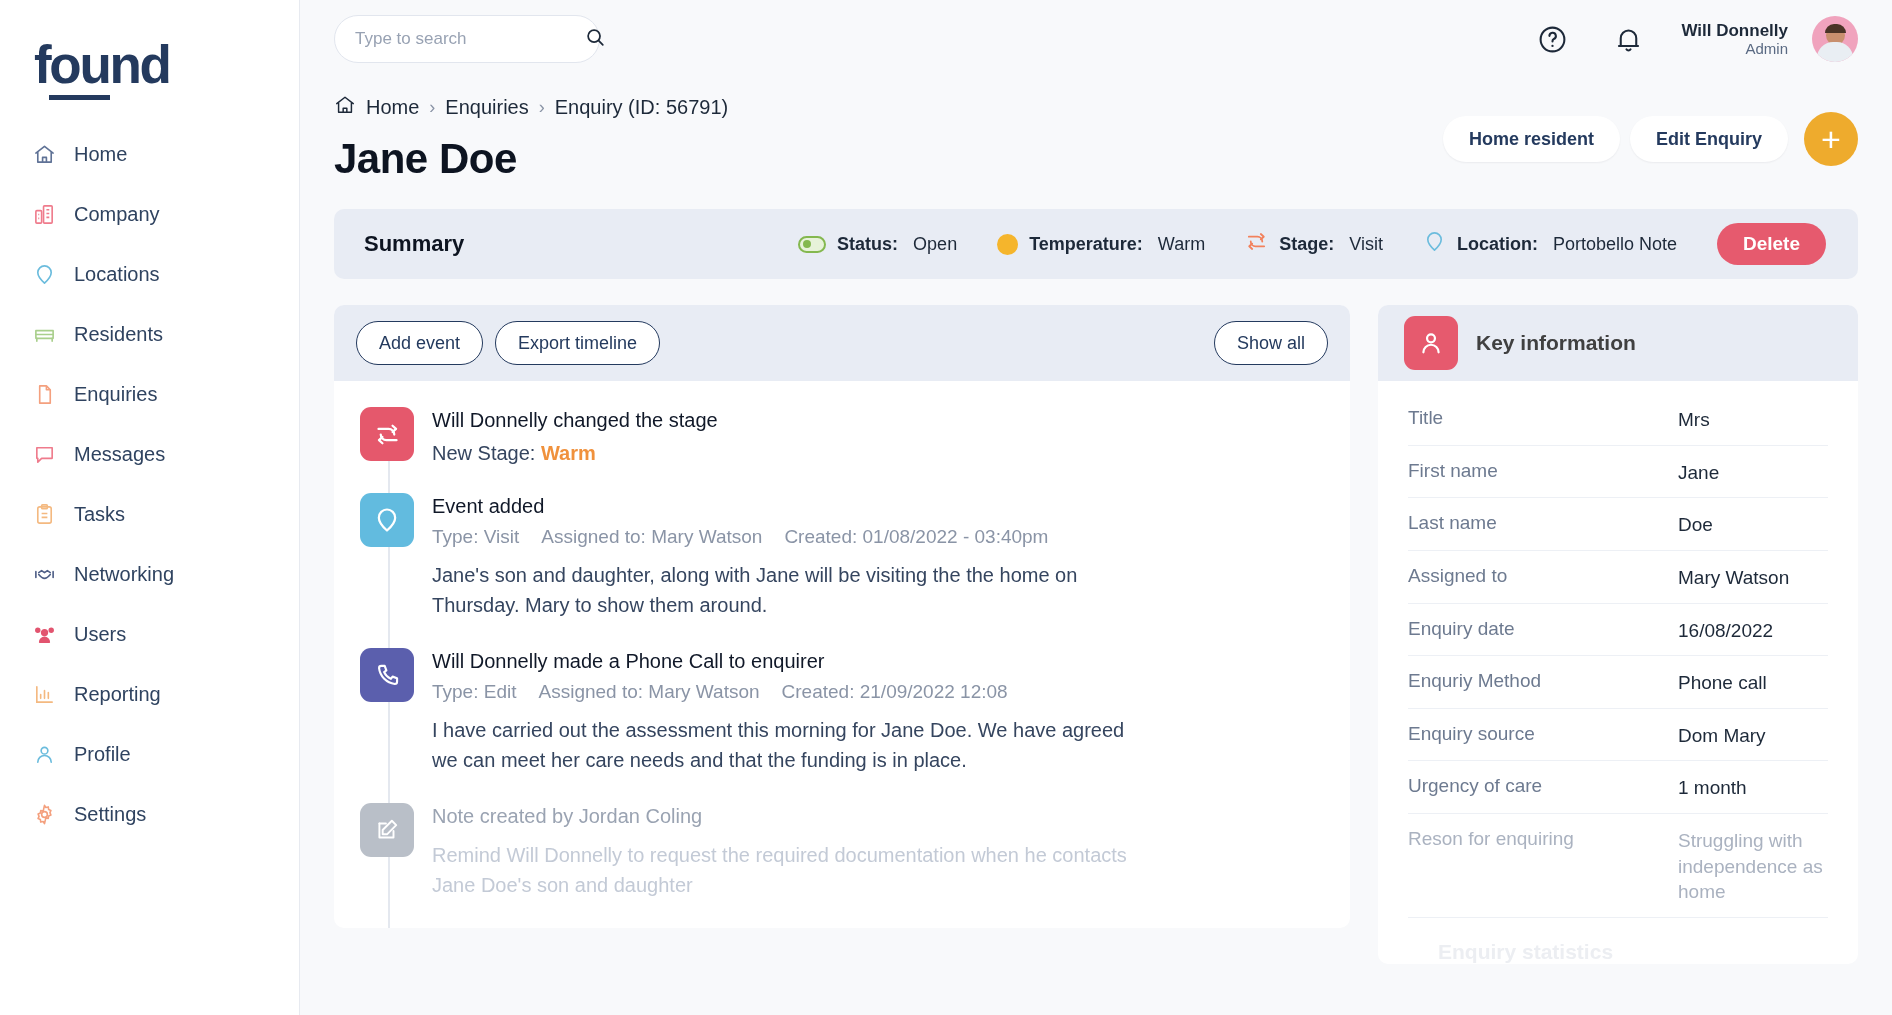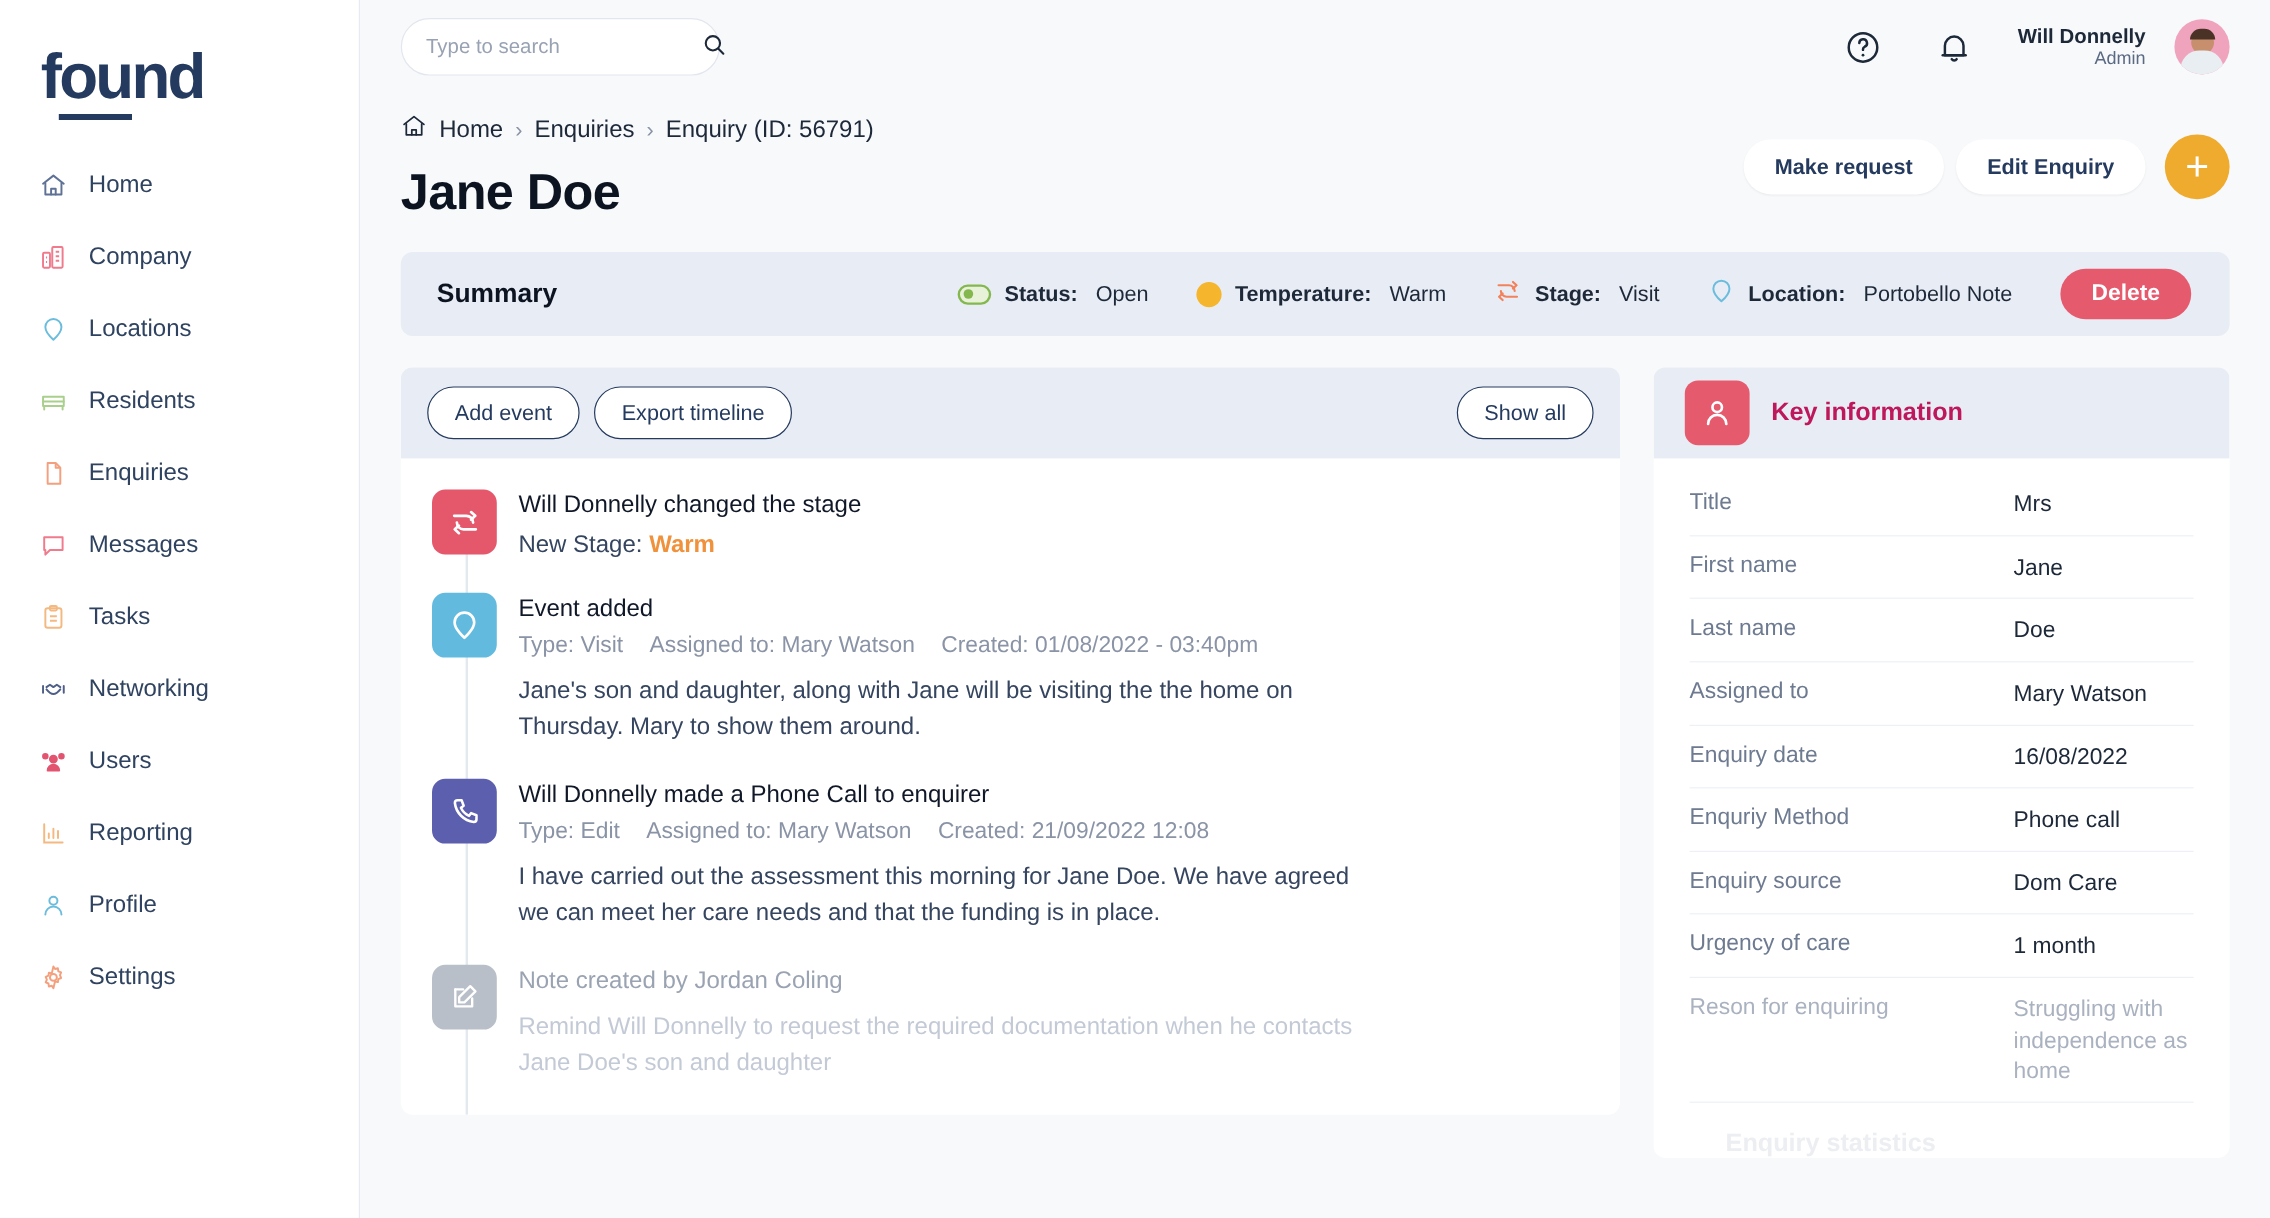--- a/index.html
+++ b/index.html
@@ -144,21 +144,21 @@
   
   .key-card { background: #ffffff; border-radius: 10px; overflow: hidden; }
   .key-head {
     background: #e8ecf4; height: 76px; display: flex; align-items: center;
     padding: 0 26px; gap: 18px;
   }
   .key-head-icon {
     width: 54px; height: 54px; border-radius: 11px; background: #e65a6e;
     display: flex; align-items: center; justify-content: center; flex: 0 0 54px;
   }
-  .key-head-title { font-size: 21px; font-weight: 700; color: #be185d; }
+  .key-head-title { font-size: 21px; font-weight: 700; color: #404040; }
   .key-rows { padding: 12px 30px 0 30px; }
   .key-row {
     display: flex; align-items: flex-start; min-height: 52px;
     border-bottom: 1px solid #edf0f5; padding: 14px 0 12px 0;
   }
   .key-label { width: 270px; flex: 0 0 270px; font-size: 19px; color: #6d7a90; }
   .key-value { font-size: 19px; color: #1d2939; line-height: 1.35; }
   .key-row.faded .key-label { color: #aab2c0; }
   .key-row.faded .key-value { color: #aab2c0; }
   .key-footer-title { font-size: 21px; font-weight: 700; color: #eceef2; padding: 22px 30px 0 30px; }
@@ -356,21 +356,21 @@
             </span>
             <span class="crumb">Home</span>
             <span class="crumb-sep">›</span>
             <span class="crumb">Enquiries</span>
             <span class="crumb-sep">›</span>
             <span class="crumb">Enquiry (ID: 56791)</span>
           </div>
           <h1 class="page-title">Jane Doe</h1>
         </div>
         <div class="actions">
-          <button class="pill-btn">Make request</button>
+          <button class="pill-btn">Home resident</button>
           <button class="pill-btn">Edit Enquiry</button>
           <button class="fab">
             <span class="fab-plus">+</span>
           </button>
         </div>
       </div>
 
       <div class="summary">
         <div class="summary-title">Summary</div>
         <div class="summary-spacer"></div>
@@ -531,21 +531,21 @@
               <div class="key-row">
                 <div class="key-label">Enquiry date</div>
                 <div class="key-value">16/08/2022</div>
               </div>
               <div class="key-row">
                 <div class="key-label">Enquriy Method</div>
                 <div class="key-value">Phone call</div>
               </div>
               <div class="key-row">
                 <div class="key-label">Enquiry source</div>
-                <div class="key-value">Dom Care</div>
+                <div class="key-value">Dom Mary</div>
               </div>
               <div class="key-row">
                 <div class="key-label">Urgency of care</div>
                 <div class="key-value">1 month</div>
               </div>
               <div class="key-row faded" style="min-height:86px;">
                 <div class="key-label">Reson for enquiring</div>
                 <div class="key-value" style="max-width:150px;">Struggling with independence as home</div>
               </div>
 

